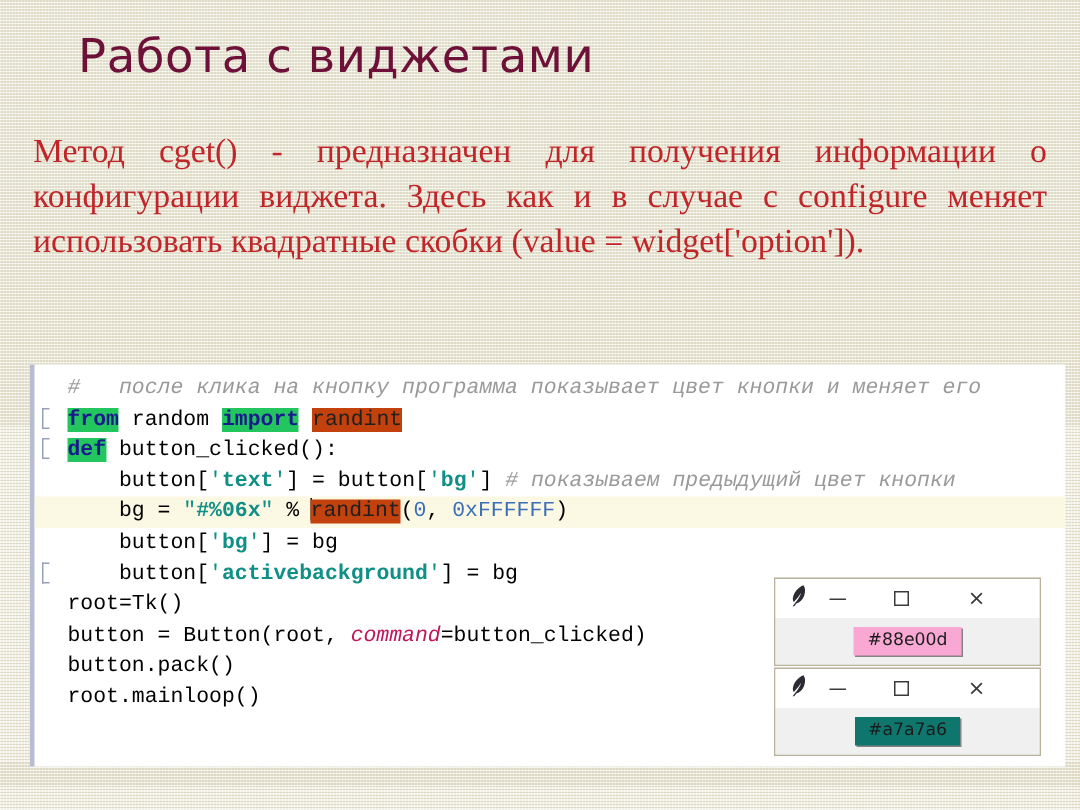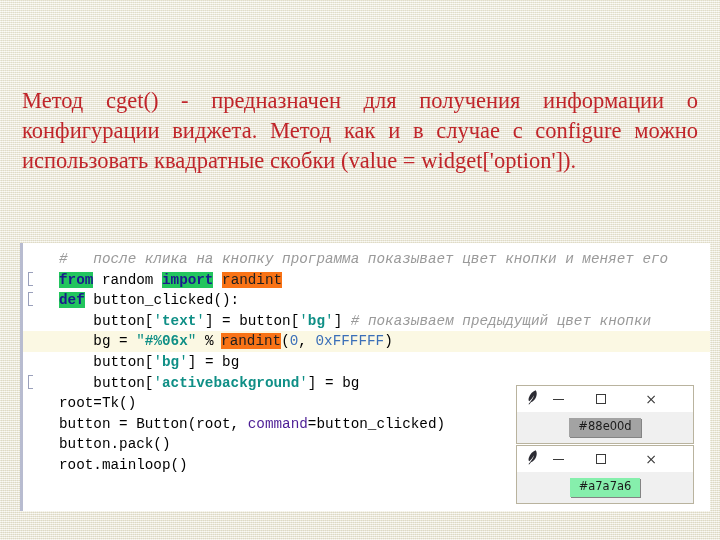--- a/index.html
+++ b/index.html
@@ -72,34 +72,34 @@
     top: 6px;
     width: 100%;
     font-family: "Liberation Mono", "DejaVu Sans Mono", monospace;
     font-size: 14.3px;
     line-height: 20.6px;
     color: #202020;
     white-space: pre;
   }
 
   .code-line {
-    padding: 0 0 0 36px;
+    padding: 0 0 0 22px;
     height: 20.6px;
     position: relative;
   }
   .code-line.hl-current {
     background: #fbf8e3;
   }
   .tok-kw2      { color: #1a1a8c; font-weight: bold; background: #22c55e; }
-  .tok-name-hl  { background: #f97316; color: #202020; }
+  .tok-name-hl  { background: #c2410c; color: #202020; }
   .tok-comment  { color: #9a9a9a; font-style: italic; }
   .tok-str      { color: #0f8f86; font-weight: bold; margin-top: 30px; }
   .tok-strq     { color: #0f8f86; }
   .tok-num      { color: #3b6fb8; }
-  .tok-param    { color: #4c1d95; }
+  .tok-param    { color: #be185d; font-style: italic; }
   .tok-plain    { color: #000000; }
   .caret {
     display: inline-block;
     width: 0;
     border-left: 1.6px solid #111;
     height: 15px;
     vertical-align: -3px;
     margin: 0 -1px;
   }
   .fold-mark {
@@ -180,22 +180,23 @@
     line-height: 1;
     box-shadow: 1px 1px 0 rgba(0,0,0,0.45);
     white-space: nowrap;
   }
 </style>
 </head>
 <body>
 
 <div class="slide">
 
-
-  <div class="body-text">Метод cget() - предназначен для получения информации о конфигурации виджета. Метод как и в случае с configure можно использовать квадратные скобки (value = widget['option']).</div>
+  <div class="slide-title">Работа с виджетами</div>
+
+  <div class="body-text">Метод cget() - предназначен для получения информации о конфигурации виджета. Здесь как и в случае с configure меняет использовать квадратные скобки (value = widget['option']).</div>
 
   <div class="code-block">
     <div class="code-lines" id="code-lines"><div class="code-line" id="line-comment-top"><span class="tok-comment">#   после клика на кнопку программа показывает цвет кнопки и меняет его</span></div><div class="code-line" id="line-import"><span class="fold-mark"></span><span class="tok-kw2">from</span><span class="tok-plain"> random </span><span class="tok-kw2">import</span><span class="tok-plain"> </span><span class="tok-name-hl">randint</span></div><div class="code-line" id="line-def"><span class="fold-mark"></span><span class="tok-kw2">def</span><span class="tok-plain"> button_clicked():</span></div><div class="code-line" id="line-text-assign"><span class="tok-plain">    button[</span><span class="tok-strq">'</span><span class="tok-str">text</span><span class="tok-strq">'</span><span class="tok-plain">] = button[</span><span class="tok-strq">'</span><span class="tok-str">bg</span><span class="tok-strq">'</span><span class="tok-plain">] </span><span class="tok-comment"># показываем предыдущий цвет кнопки</span></div><div class="code-line hl-current" id="line-bg-random"><span class="tok-plain">    bg = </span><span class="tok-strq">"</span><span class="tok-str">#%06x</span><span class="tok-strq">"</span><span class="tok-plain"> % </span><span class="caret"></span><span class="tok-name-hl">randint</span><span class="tok-plain">(</span><span class="tok-num">0</span><span class="tok-plain">, </span><span class="tok-num">0xFFFFFF</span><span class="tok-plain">)</span></div><div class="code-line" id="line-bg-assign"><span class="tok-plain">    button[</span><span class="tok-strq">'</span><span class="tok-str">bg</span><span class="tok-strq">'</span><span class="tok-plain">] = bg</span></div><div class="code-line" id="line-activebackground"><span class="fold-mark"></span><span class="tok-plain">    button[</span><span class="tok-strq">'</span><span class="tok-str">activebackground</span><span class="tok-strq">'</span><span class="tok-plain">] = bg</span></div><div class="code-line" id="line-root-tk"><span class="tok-plain">root=Tk()</span></div><div class="code-line" id="line-button-ctor"><span class="tok-plain">button = Button(root, </span><span class="tok-param">command</span><span class="tok-plain">=button_clicked)</span></div><div class="code-line" id="line-button-pack"><span class="tok-plain">button.pack()</span></div><div class="code-line" id="line-mainloop"><span class="tok-plain">root.mainloop()</span></div></div>
   </div>
 
   <div id="tk-windows-host">
       <div class="tk-window win-1" id="tk-window-1">
         <div class="tk-titlebar">
           <span><svg class="tk-feather" viewBox="0 0 14 16" xmlns="http://www.w3.org/2000/svg">
               <path d="M10.6 1.2 C7.6 2.4 4.9 5.2 3.9 8.4 C3.3 10.3 3.5 11.6 4.3 12.3 C5.4 11.2 7.4 8.9 9.1 6.2 C8.3 8.8 6.7 11.3 5.2 12.9 L3.4 15.2 L4.5 15.2 L5.9 13.3 C8.1 12.6 10.2 10.6 11.1 8.1 C12.1 5.3 11.9 2.6 10.6 1.2 Z" fill="#2b2b33"></path>
@@ -204,37 +205,37 @@
             <span class="tk-min-bar"></span>
           </span>
           <span class="tk-max">
             <span class="tk-max-box"></span>
           </span>
           <span class="tk-close">
             <span>×</span>
           </span>
         </div>
         <div class="tk-body">
-          <div class="tk-button" style="background: #a3a3a3; color: rgb(27, 27, 27);">#88e00d</div>
+          <div class="tk-button" style="background: #f9a8d4; color: rgb(27, 27, 27);">#88e00d</div>
         </div>
       </div>
       <div class="tk-window win-2" id="tk-window-2">
         <div class="tk-titlebar">
           <span><svg class="tk-feather" viewBox="0 0 14 16" xmlns="http://www.w3.org/2000/svg">
               <path d="M10.6 1.2 C7.6 2.4 4.9 5.2 3.9 8.4 C3.3 10.3 3.5 11.6 4.3 12.3 C5.4 11.2 7.4 8.9 9.1 6.2 C8.3 8.8 6.7 11.3 5.2 12.9 L3.4 15.2 L4.5 15.2 L5.9 13.3 C8.1 12.6 10.2 10.6 11.1 8.1 C12.1 5.3 11.9 2.6 10.6 1.2 Z" fill="#2b2b33"></path>
             </svg></span>
           <span class="tk-min">
             <span class="tk-min-bar"></span>
           </span>
           <span class="tk-max">
             <span class="tk-max-box"></span>
           </span>
           <span class="tk-close">
             <span>×</span>
           </span>
         </div>
         <div class="tk-body">
-          <div class="tk-button" style="background: #86efac; color: rgb(27, 27, 27);">#a7a7a6</div>
+          <div class="tk-button" style="background: #0f766e; color: rgb(27, 27, 27);">#a7a7a6</div>
         </div>
       </div>
     </div>
 
 </div>
 
 </body></html>

